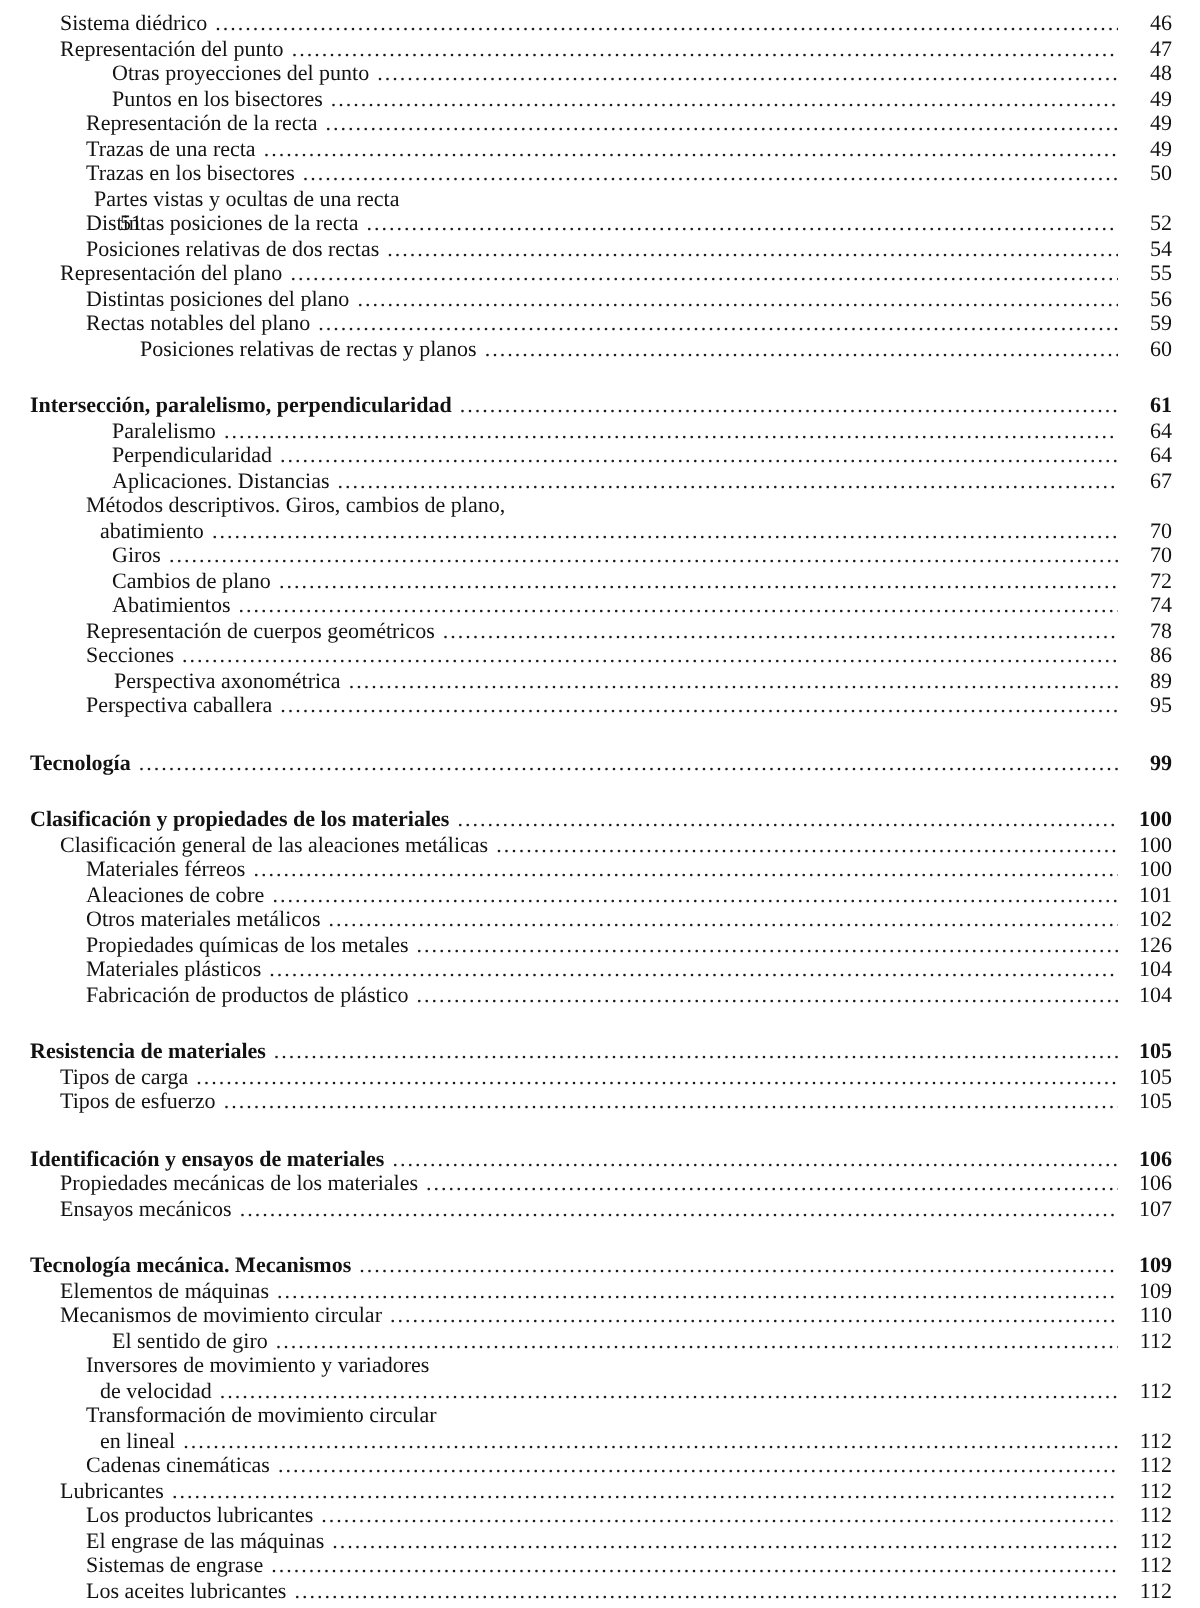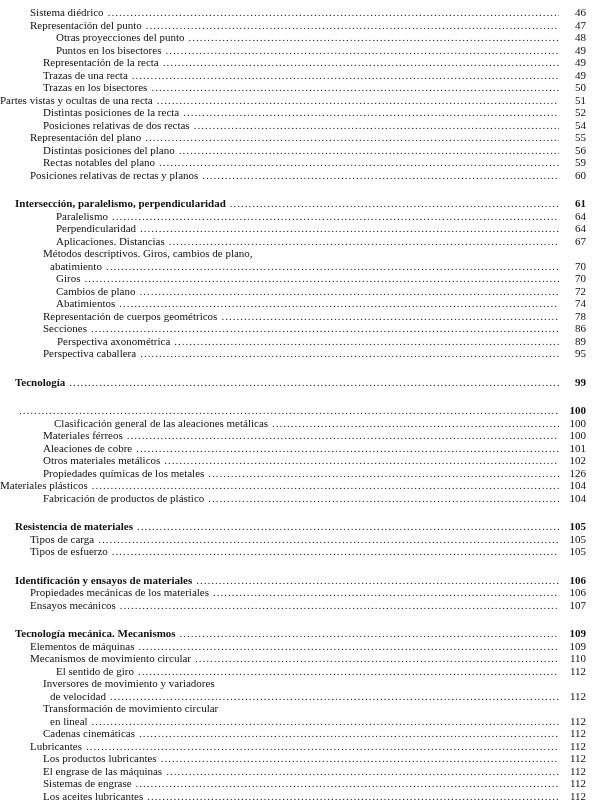--- a/index.html
+++ b/index.html
@@ -84,21 +84,21 @@
     <span class="leader"></span>
     <span class="pagenum">49</span>
   </div>
 
   <div class="row" style="padding-left: 43px;">
     <span class="label">Trazas en los bisectores</span>
     <span class="leader"></span>
     <span class="pagenum">50</span>
   </div>
 
-  <div class="row" style="">
+  <div class="row" style="padding-left: 43px; flex-direction: column;">
     <span class="label">Partes vistas y ocultas de una recta</span>
     <span class="leader"></span>
     <span class="pagenum">51</span>
   </div>
 
   <div class="row" style="padding-left: 43px;">
     <span class="label">Distintas posiciones de la recta</span>
     <span class="leader"></span>
     <span class="pagenum">52</span>
   </div>
@@ -120,21 +120,21 @@
     <span class="leader"></span>
     <span class="pagenum">56</span>
   </div>
 
   <div class="row" style="padding-left: 43px;">
     <span class="label">Rectas notables del plano</span>
     <span class="leader"></span>
     <span class="pagenum">59</span>
   </div>
 
-  <div class="row" style="padding-left: 30px;">
+  <div class="row" style="padding-left: 30px; margin-left: 40px;">
     <span class="label">Posiciones relativas de rectas y planos</span>
     <span class="leader"></span>
     <span class="pagenum">60</span>
   </div>
 
   <div class="row bold gap" style="padding-left: 15px;">
     <span class="label">Intersección, paralelismo, perpendicularidad</span>
     <span class="leader"></span>
     <span class="pagenum">61</span>
   </div>
@@ -210,25 +210,26 @@
     <span class="pagenum">95</span>
   </div>
 
   <div class="row bold gap" style="padding-left: 15px;">
     <span class="label">Tecnología</span>
     <span class="leader"></span>
     <span class="pagenum">99</span>
   </div>
 
   <div class="row bold gap" style="padding-left: 15px;">
+    <span class="label">Clasificación y propiedades de los materiales</span>
     <span class="leader"></span>
     <span class="pagenum">100</span>
   </div>
 
-  <div class="row" style="padding-left: 30px; margin-left: 24px;">
+  <div class="row" style="padding-left: 30px;">
     <span class="label">Clasificación general de las aleaciones metálicas</span>
     <span class="leader"></span>
     <span class="pagenum">100</span>
   </div>
 
   <div class="row" style="padding-left: 43px;">
     <span class="label">Materiales férreos</span>
     <span class="leader"></span>
     <span class="pagenum">100</span>
   </div>
@@ -244,21 +245,21 @@
     <span class="leader"></span>
     <span class="pagenum">102</span>
   </div>
 
   <div class="row" style="padding-left: 43px;">
     <span class="label">Propiedades químicas de los metales</span>
     <span class="leader"></span>
     <span class="pagenum">126</span>
   </div>
 
-  <div class="row" style="">
+  <div class="row" style="padding-left: 43px;">
     <span class="label">Materiales plásticos</span>
     <span class="leader"></span>
     <span class="pagenum">104</span>
   </div>
 
   <div class="row" style="padding-left: 43px;">
     <span class="label">Fabricación de productos de plástico</span>
     <span class="leader"></span>
     <span class="pagenum">104</span>
   </div>

